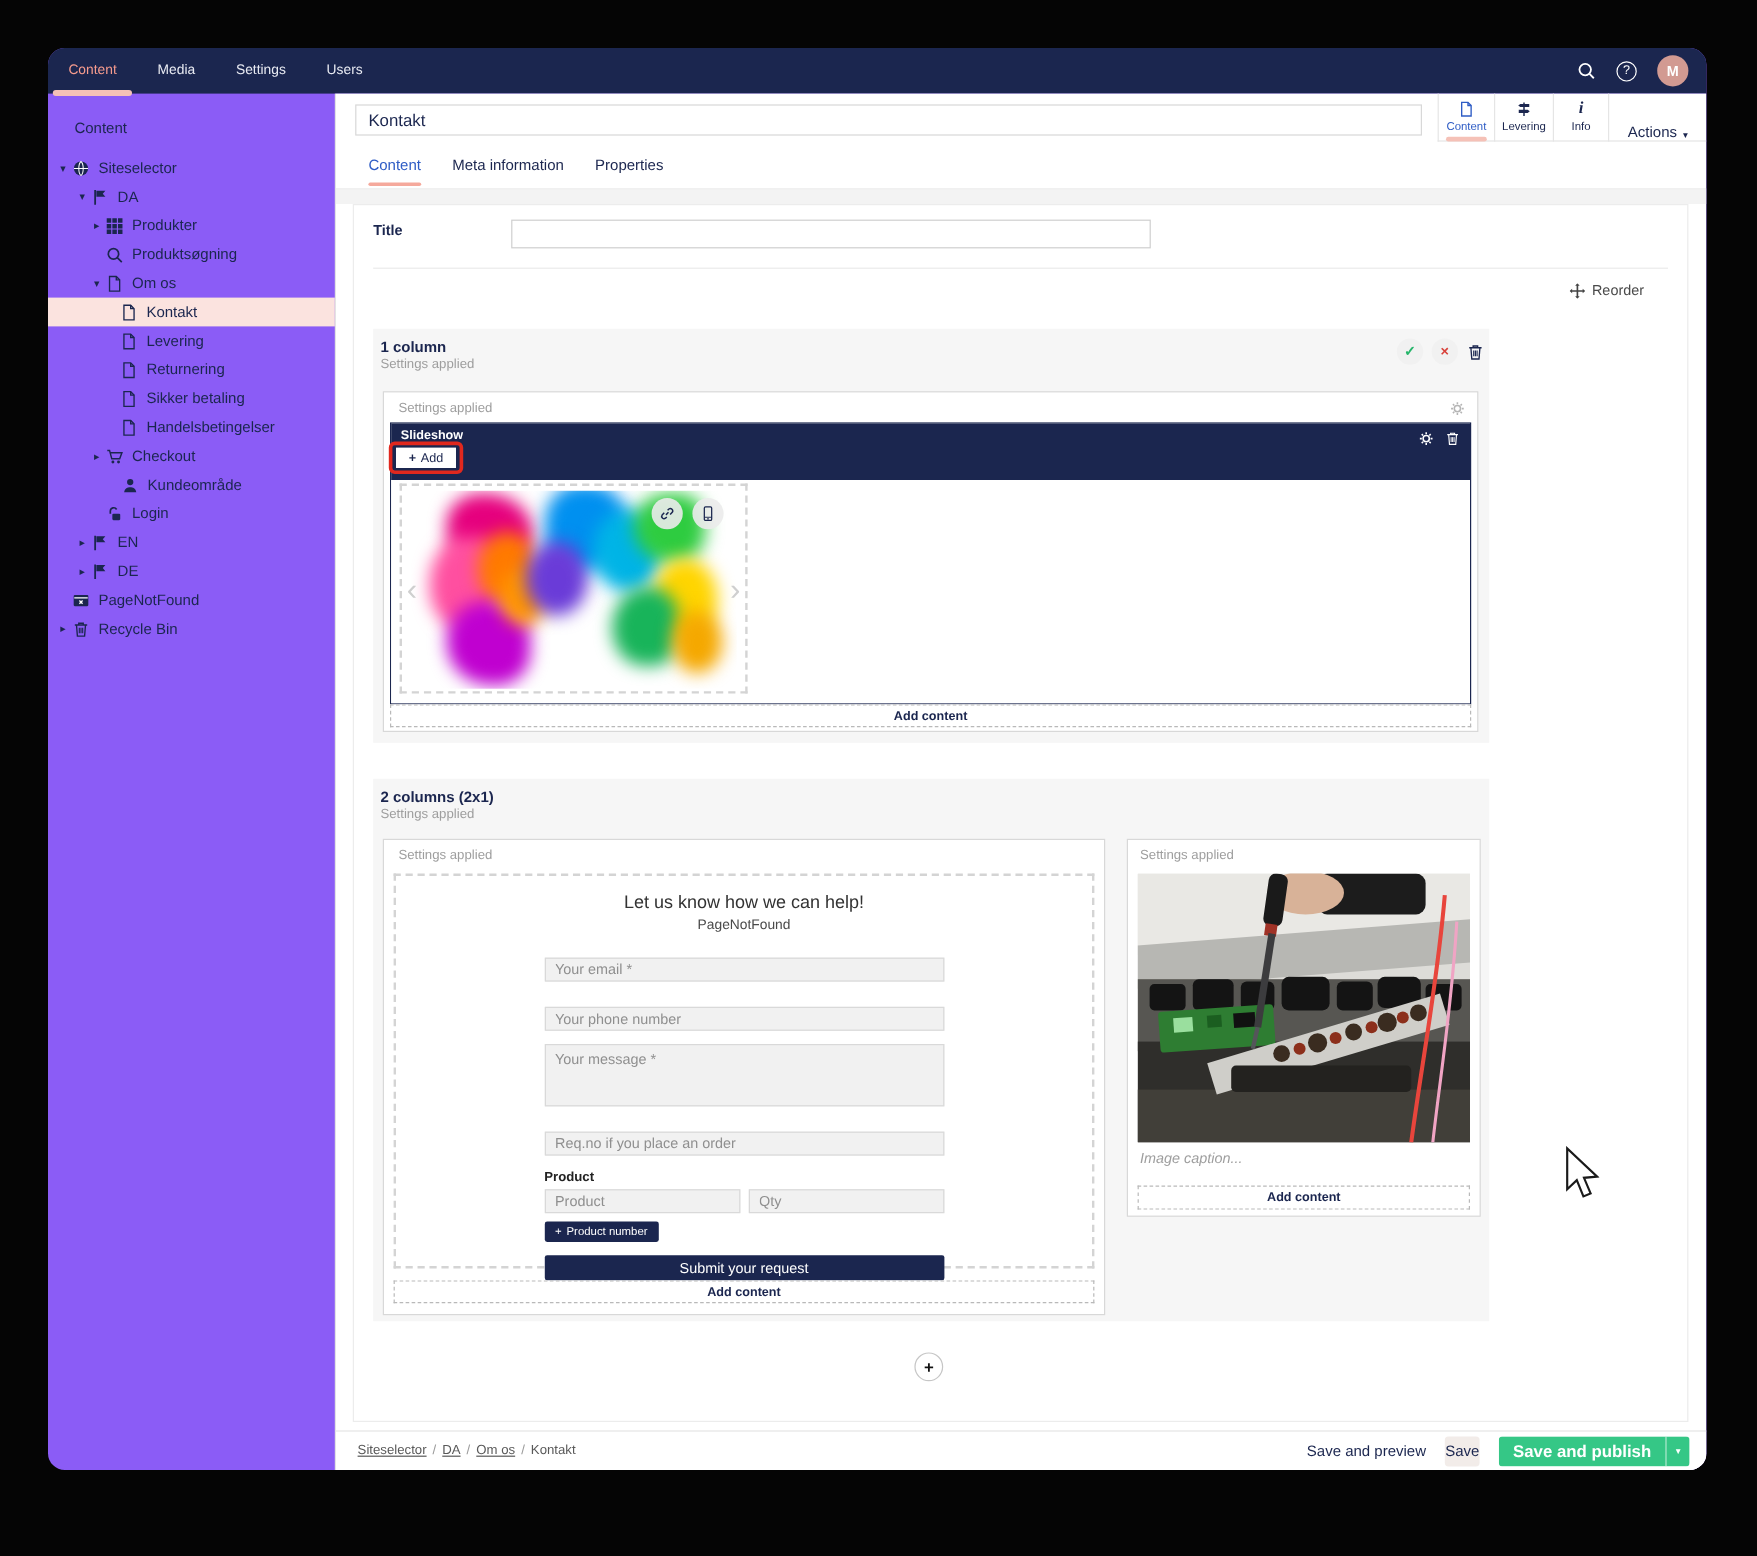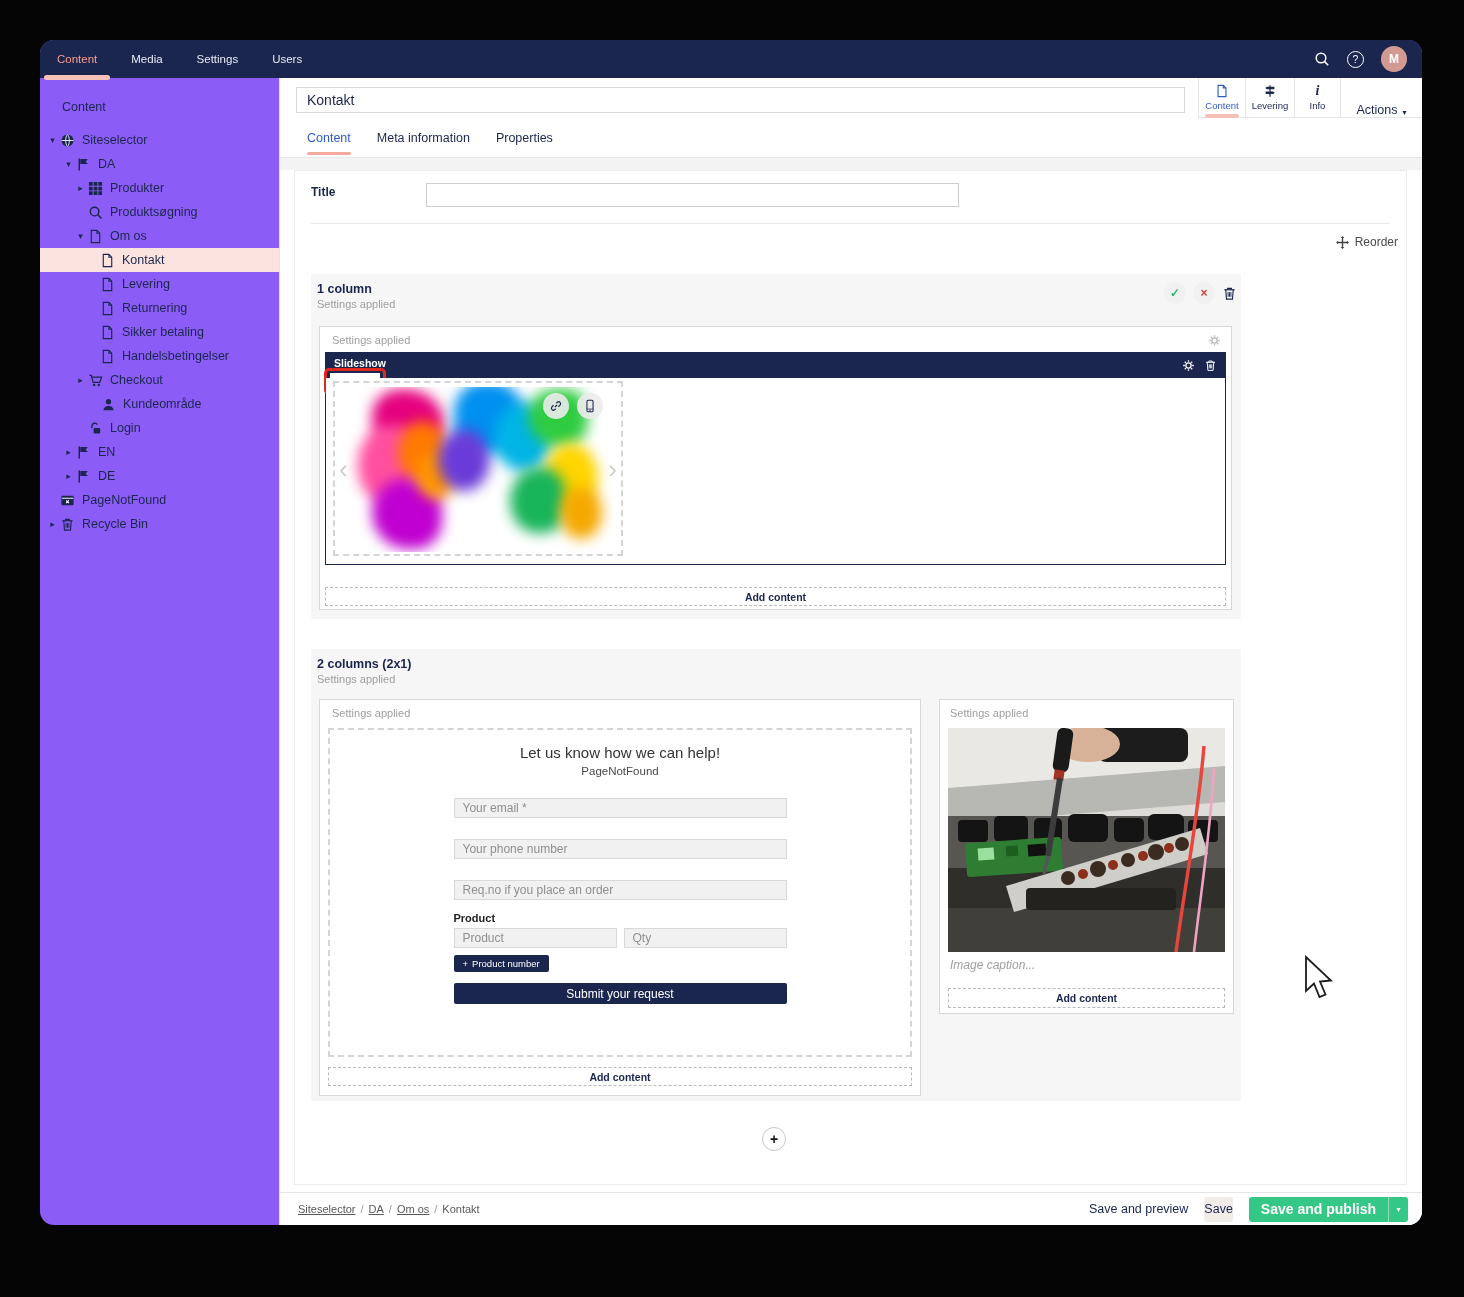--- a/index.html
+++ b/index.html
@@ -37,31 +37,31 @@
   .tabsrow{position:absolute;left:0;right:0;top:40px;height:40px;border-bottom:1px solid #e6e6e6;display:flex;align-items:center;padding-left:27px;gap:26px;}
   .tab{font-size:12.5px;color:#1b264f;position:relative;height:100%;display:flex;align-items:center;cursor:pointer;}
   .tab.active{color:#2e5cc5;}
   .tab.active::after{content:"";position:absolute;left:0;right:0;bottom:2px;height:3px;border-radius:2px;background:#f5a99c;}
   .graystrip{position:absolute;left:0;right:0;top:80px;height:12px;background:#f3f3f3;}
   
   .card{position:absolute;left:14px;top:92px;width:1113px;height:1015px;background:#fff;border:1px solid #ececec;}
   .title-label{position:absolute;left:16px;top:14px;font-size:12px;font-weight:bold;color:#1b264f;}
   .title-input{position:absolute;left:131px;top:12px;width:533px;height:24px;border:1px solid #cfcfcf;outline:none;}
   .divider{position:absolute;left:16px;right:16px;top:52px;border-top:1px solid #eaeaea;}
-  .reorder{position:absolute;right:8px;top:64px;display:flex;align-items:center;gap:6px;color:#4a4a4a;font-size:12px;cursor:pointer;}
+  .reorder{position:absolute;right:36px;top:64px;display:flex;align-items:center;gap:6px;color:#4a4a4a;font-size:12px;cursor:pointer;}
   .gridrow{position:absolute;left:16px;width:930px;background:#f6f6f6;}
   .row-title{position:absolute;left:6px;top:8px;font-size:12.5px;font-weight:bold;color:#1b264f;}
   .row-sub{position:absolute;left:6px;top:24px;font-size:11px;color:#9e9e9e;}
   .row-controls{position:absolute;right:4px;top:8px;display:flex;align-items:center;gap:7px;}
   .ctrl-circle{width:22px;height:22px;border-radius:50%;background:#f1f1f1;display:flex;align-items:center;justify-content:center;font-size:12px;font-weight:bold;cursor:pointer;}
   .cellbox{position:absolute;background:#fff;border:1px solid #d8d8d8;}
   .cell-note{position:absolute;left:12px;top:7px;font-size:11px;color:#9e9e9e;}
   .gear-gray{position:absolute;right:10px;top:7px;width:13px;height:13px;}
   .slideshow-editor{position:absolute;left:5px;top:25px;width:901px;border:1px solid #1b264f;}
-  .navybar{position:relative;height:25px;background:#1b264f;}
+  .navybar{position:relative;height:47px;background:#1b264f;}
   .navybar .ed-label{position:absolute;left:8px;top:4px;color:#fff;font-size:10.5px;font-weight:bold;}
   .navybar .bar-icons{position:absolute;right:8px;top:6px;display:flex;gap:9px;}
   .addbtn{position:absolute;left:4px;top:20px;width:50px;height:17px;background:#fff;color:#1b264f;font-size:10.5px;display:flex;align-items:center;justify-content:center;gap:4px;cursor:pointer;}
   .redbox{position:absolute;left:-2px;top:15px;width:62px;height:27px;border:3px solid #e0281e;border-radius:5px;}
   .imgzone{position:relative;height:186px;background:#fff;}
   .dashedbox{position:absolute;border:2px dashed #d4d4d4;}
   .ink{position:absolute;left:7px;top:4px;width:272px;height:165px;overflow:hidden;background:#fff;}
   .blob{position:absolute;filter:blur(7px);}
   .chev{position:absolute;top:50%;transform:translateY(-50%);font-size:26px;color:#cfcfcf;line-height:1;cursor:pointer;}
   .imgcirc{position:absolute;top:10px;width:26px;height:26px;border-radius:50%;background:rgba(235,235,235,.9);display:flex;align-items:center;justify-content:center;cursor:pointer;}
@@ -468,20 +468,21 @@
           <div class="row-sub">Settings applied</div>
 
           <div class="cellbox" style="left:8px;top:50px;width:602px;height:397px;">
             <div class="cell-note">Settings applied</div>
             <div class="dashedbox" style="left:8px;top:28px;width:584px;height:329px;">
               <div class="formwrap">
                 <div class="fheading">Let us know how we can help!</div>
                 <div class="fsub">PageNotFound</div>
                 <input class="finput" placeholder="Your email *" style="">
                 <input class="finput" placeholder="Your phone number" style="">
+                <textarea class="ftext" placeholder="Your message *" style=""></textarea>
                 <input class="finput" placeholder="Req.no if you place an order" style="">
                 <div class="plabel">Product</div>
                 <div class="prodrow">
                   <input class="finput" style="width: 163px;" placeholder="Product">
                   <input class="finput" style="width: 163px;" placeholder="Qty">
                 </div>
                 <button class="pnbtn">
                   <span>+</span>
                   <span>Product number</span>
                 </button>

